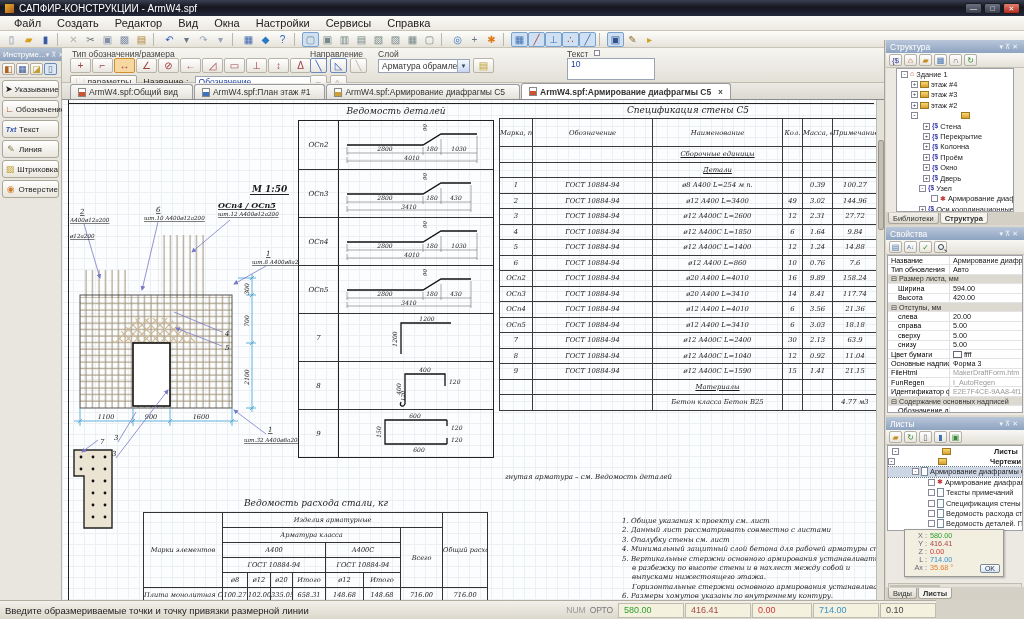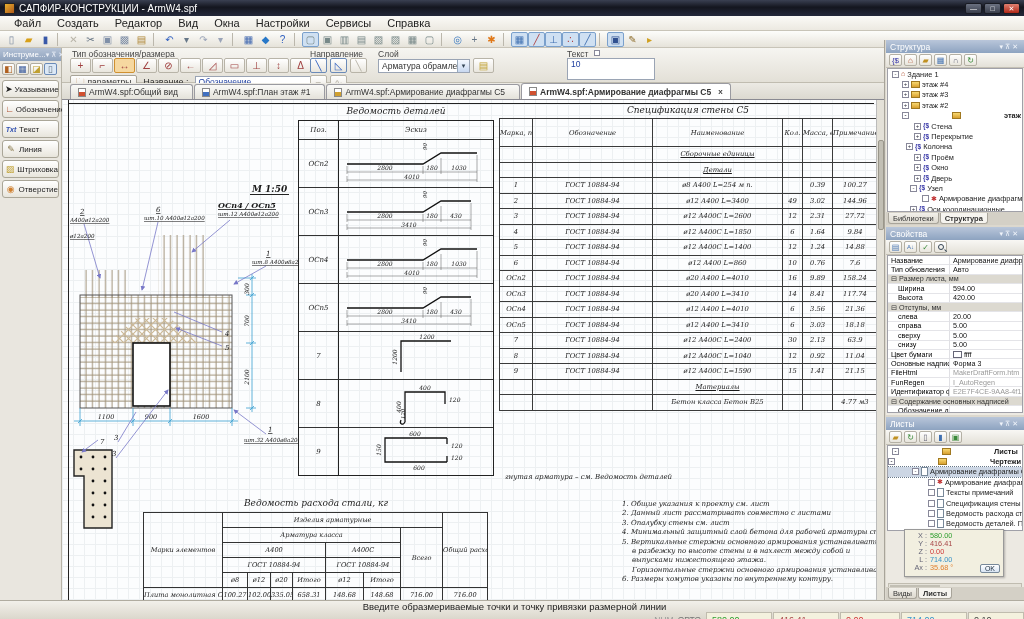--- a/index.html
+++ b/index.html
@@ -100,21 +100,21 @@
   .prow.grp .k{width:auto;border-right:none;}
   .prow.dim .v{color:#999;}
   .prow .ind{padding-left:10px;}
   .swatch{width:9px;height:7px;background:#fff;border:1px solid #667;}
   
   #coordbox{position:absolute;left:18px;top:112px;width:100px;height:48px;background:#f2efe0;border:1px solid #999;box-shadow:1px 1px 2px rgba(0,0,0,.25);font-size:7.3px;padding:2px 4px;}
   .crow{display:flex;height:8px;line-height:8px;}
   .crow .cl{width:18px;text-align:right;color:#667;margin-right:3px;}
   .okbtn{position:absolute;right:3px;bottom:3px;font-size:7px;border:1px solid #789;background:linear-gradient(#fff,#d8e4f4);padding:0 4px;border-radius:2px;color:#234;}
   
-  #statusbar{position:absolute;left:0;top:600px;width:1024px;height:19px;background:linear-gradient(#f2f0ea,#dbd7cc);border-top:1px solid #b0aca0;display:flex;align-items:center;font-size:9.5px;color:#222;flex-direction:column;}
+  #statusbar{position:absolute;left:0;top:600px;width:936px;height:19px;background:linear-gradient(#f2f0ea,#dbd7cc);border-top:1px solid #b0aca0;display:flex;align-items:center;font-size:9.5px;color:#222;}
   .stfield{height:15px;border:1px solid #c0bcae;background:#f4f1de;display:flex;align-items:center;justify-content:flex-start;padding:0 5px;font-size:9px;margin-left:1px;}
   .sv-x{color:#2e9e2e;}.sv-y{color:#a84848;}.sv-z{color:#d03838;}.sv-l{color:#3893c8;}.sv-a{color:#444;}
   .mag{width:6px;height:6px;border:1.3px solid #345;border-radius:50%;position:relative;}
   .mag::after{content:"";position:absolute;left:5px;top:5px;width:3px;height:1.3px;background:#345;transform:rotate(45deg);}
   svg text{font-family:"DejaVu Serif",serif;font-style:italic;fill:#1a1a1a;}
   .cou{text-decoration:underline;}
 </style>
 </head>
 <body>
 
@@ -515,24 +515,20 @@
       <circle cx="25" cy="81" r="1.4"></circle>
         <circle cx="37" cy="81" r="1.4"></circle>
     </g>
     <path d="M30,4 L14,16" stroke="#7878c8" stroke-width="0.8" marker-end="url(#arr)"></path>
     <text x="32" y="8" font-size="7">7</text>
   </svg>
 
   <div class="abs draw" style="left:236px;top:6px;width:196px">
     <div class="dtitle">Ведомость деталей</div>
     <div id="dettable" style="margin-top:4px;background:transparent">
-      <div class="detrow" style="height:18px">
-        <div class="detpos">Поз.</div>
-        <div style="flex:1;display:flex;align-items:center;justify-content:center;font-size:7px">Эскиз</div>
-      </div>
       <div class="detrow" style="height:48px">
         <div class="detpos">ОСп2</div>
         <svg width="148" height="46" viewBox="0 0 148 46">
             <path d="M8,24 H84 L102,13 H138" stroke="#111" stroke-width="1.3" fill="none"></path>
             <path d="M8,26 V34 M84,26 V34 M102,18 V34 M138,15 V42 M8,36 V42" stroke="#555" stroke-width="0.5" fill="none"></path>
             <path d="M8,32 H138 M8,40 H138" stroke="#555" stroke-width="0.5"></path>
             <text x="46" y="30" font-size="6" text-anchor="middle">2800</text>
             <text x="93" y="30" font-size="6" text-anchor="middle">180</text>
             <text x="120" y="30" font-size="6" text-anchor="middle">1030</text>
             <text x="73" y="39" font-size="6" text-anchor="middle">4010</text>
@@ -784,21 +780,21 @@
             <td></td>
             <td></td>
             <td>4.77 м3</td>
           </tr>
         </tbody>
     </table>
   </div>
 
   <div class="abs draw" style="left:443px;top:373px;font-size:7px">гнутая арматура   –   см. Ведомость деталей</div>
 
-  <div class="abs draw notes" style="left:560px;top:400px;width:300px">
+  <div class="abs draw notes" style="left:560px;top:417px;width:300px">
 
   <div class="">1.  Общие указания к проекту см. лист</div>
       <div class="">2.  Данный лист рассматривать совместно с листами</div>
       <div class="">3.  Опалубку стены см. лист</div>
       <div class="">4.  Минимальный защитный слой бетона для рабочей арматуры стен 25 мм.</div>
       <div class="">5.  Вертикальные стержни основного армирования устанавливать</div>
       <div class="cont">в разбежку по высоте стены и в нахлест между собой и</div>
       <div class="cont">выпусками нижестоящего этажа.</div>
       <div class="cont">Горизонтальные стержни основного армирования устанавливать</div>
       <div class="">6.  Размеры хомутов указаны по внутреннему контуру.</div>
@@ -871,21 +867,21 @@
       <span class="hb"><span>▾</span><span>⊼</span><span>✕</span></span>
     </div>
     <div class="rptools">
       <span class="rpico" style="color:#3838a8">{$</span>
       <span class="rpico" style="color:#b05030">⌂</span>
       <span class="rpico" style="color:#c09020">▰</span>
       <span class="rpico" style="color:#4070b0">▦</span>
       <span class="rpico" style="color:#667">∩</span>
       <span class="rpico" style="color:#3a8a3a">↻</span>
     </div>
-    <div class="treebox" style="height:144px;margin:0 1px">
+    <div class="treebox" style="height:144px;margin:0 10px">
 
         <div class="trow" style="padding-left:4px">
           <span class="exp">-</span>
           <span class="ti ti-build">⌂</span>
           <span>Здание 1</span>
         </div>
 
         <div class="trow" style="padding-left:14px">
           <span class="exp">+</span>
           <span class="ti ti-floor"></span>
@@ -915,21 +911,21 @@
           <span class="ti ti-brace">{$</span>
           <span>Стена</span>
         </div>
 
         <div class="trow" style="padding-left:26px">
           <span class="exp">+</span>
           <span class="ti ti-brace">{$</span>
           <span>Перекрытие</span>
         </div>
 
-        <div class="trow" style="padding-left:18px">
+        <div class="trow" style="padding-left:26px">
           <span class="exp">+</span>
           <span class="ti ti-brace">{$</span>
           <span>Колонна</span>
         </div>
 
         <div class="trow" style="padding-left:26px">
           <span class="exp">+</span>
           <span class="ti ti-brace">{$</span>
           <span>Проём</span>
         </div>

